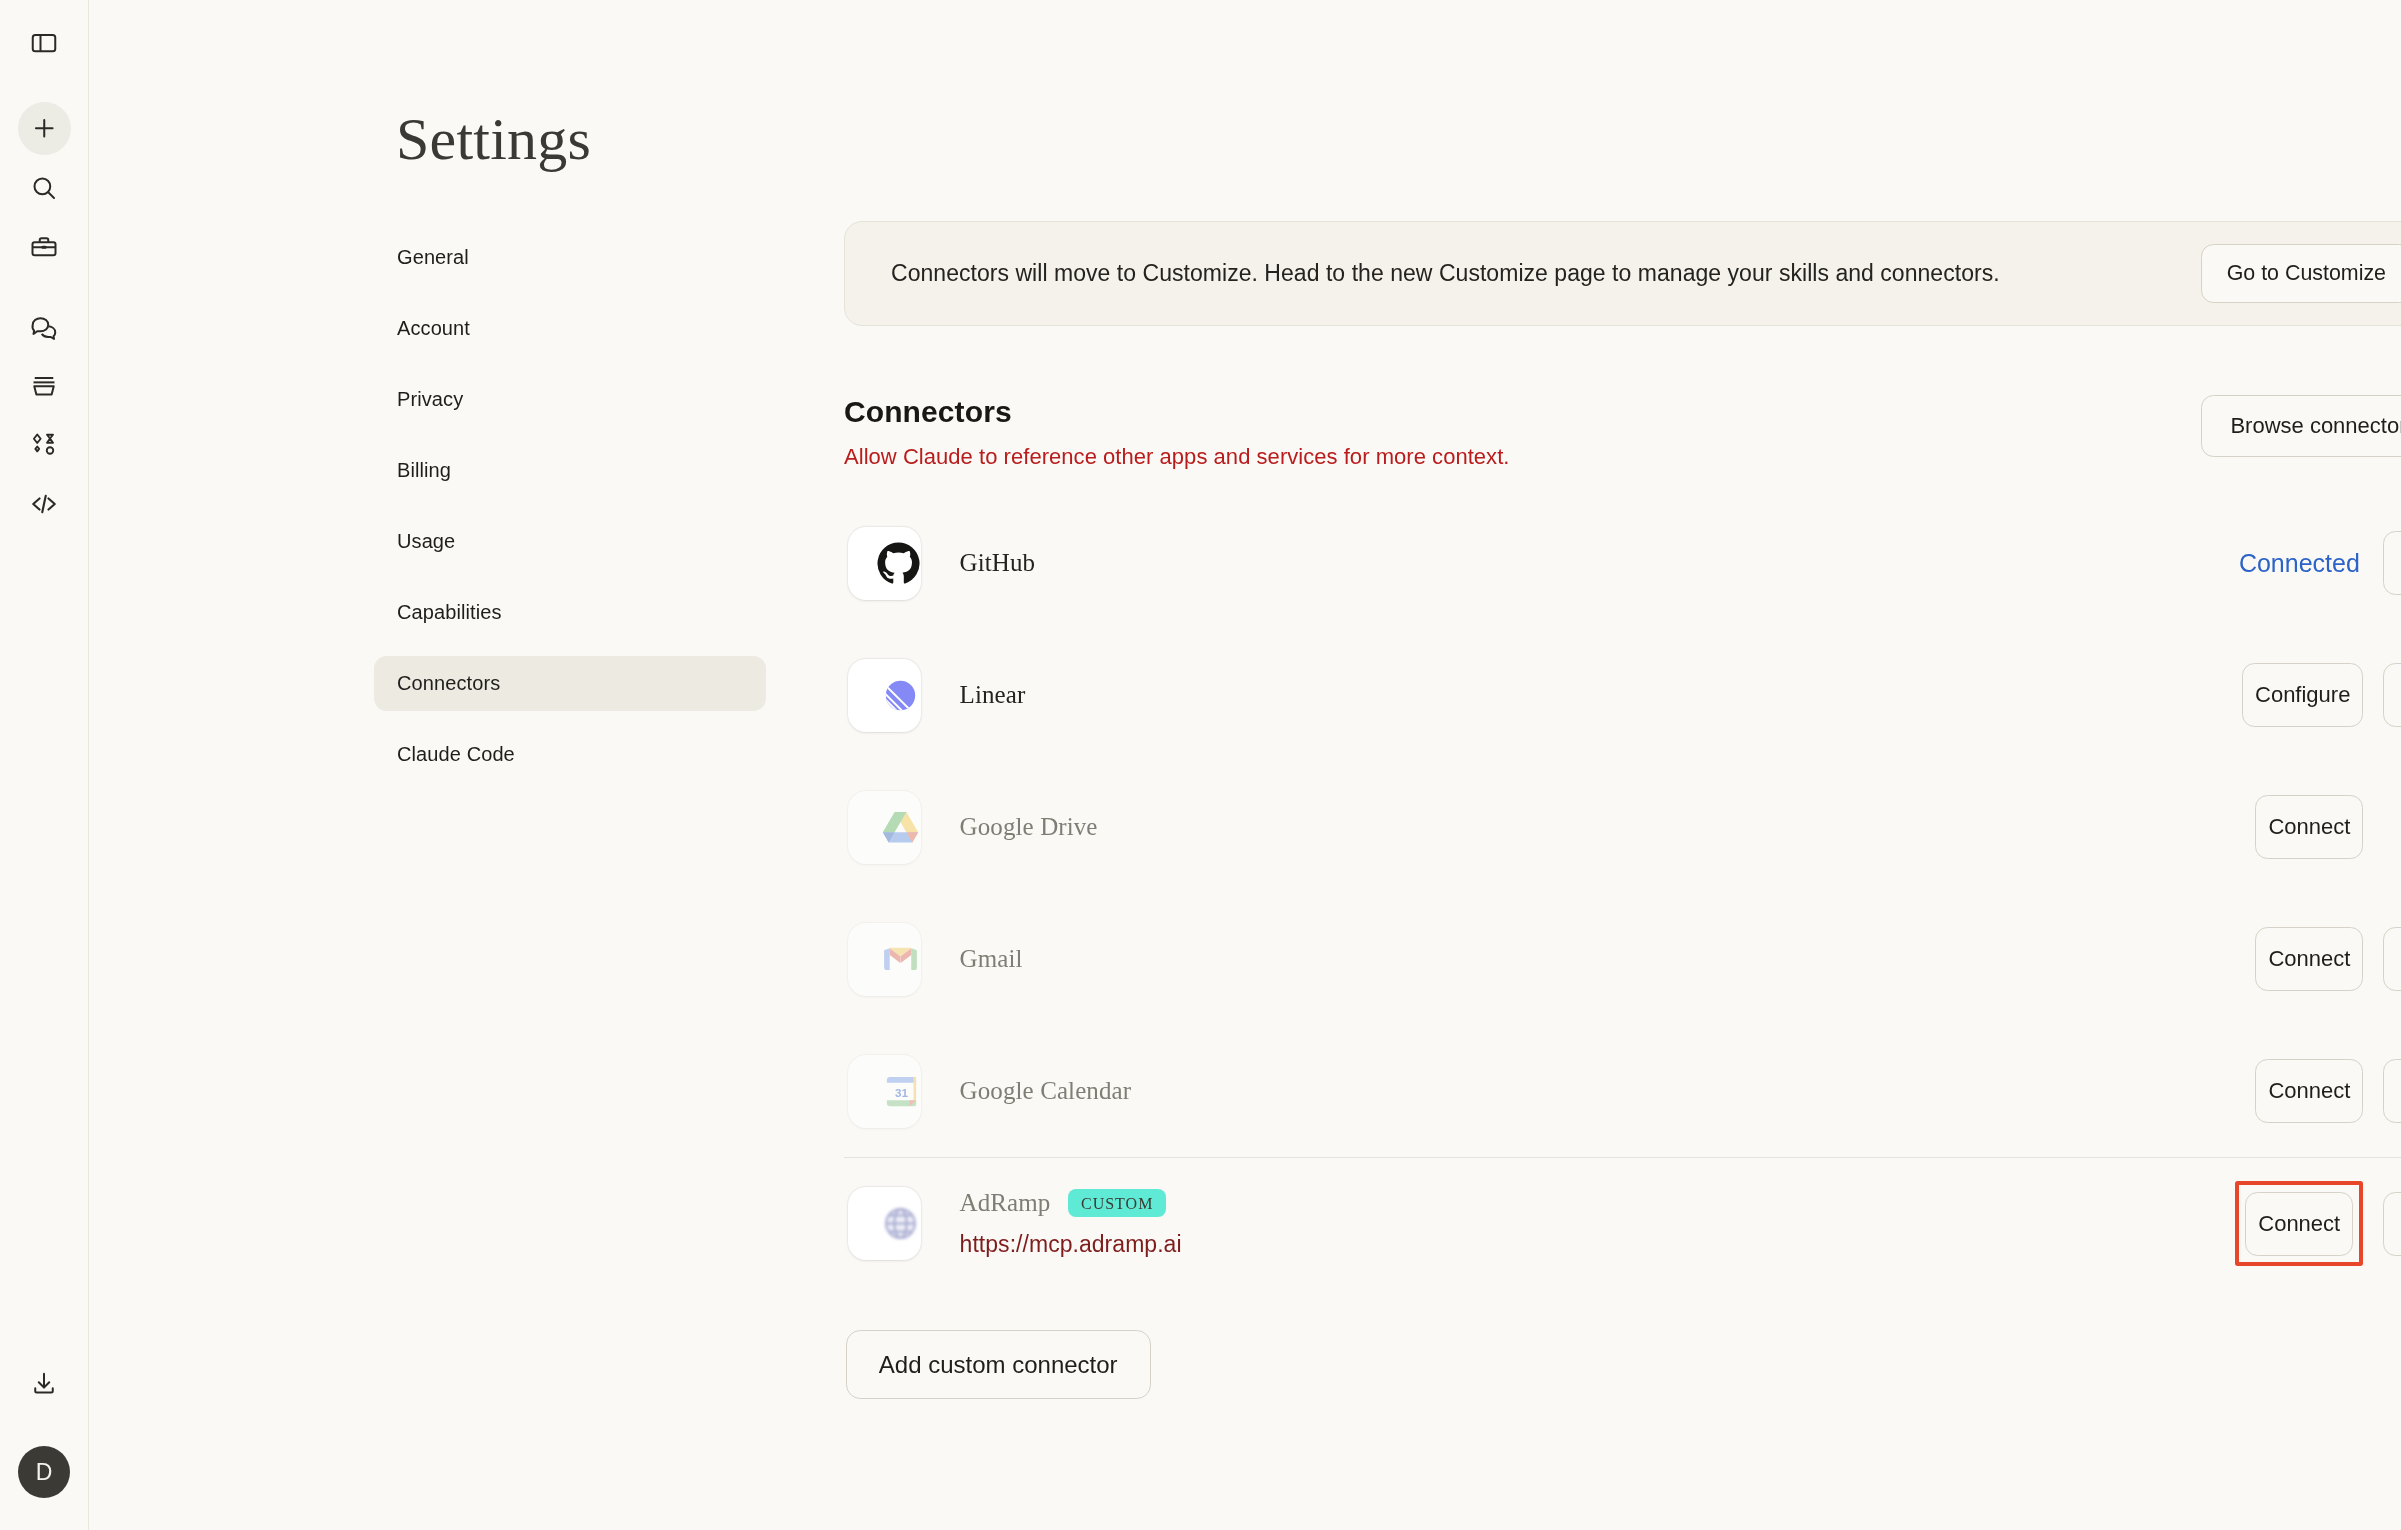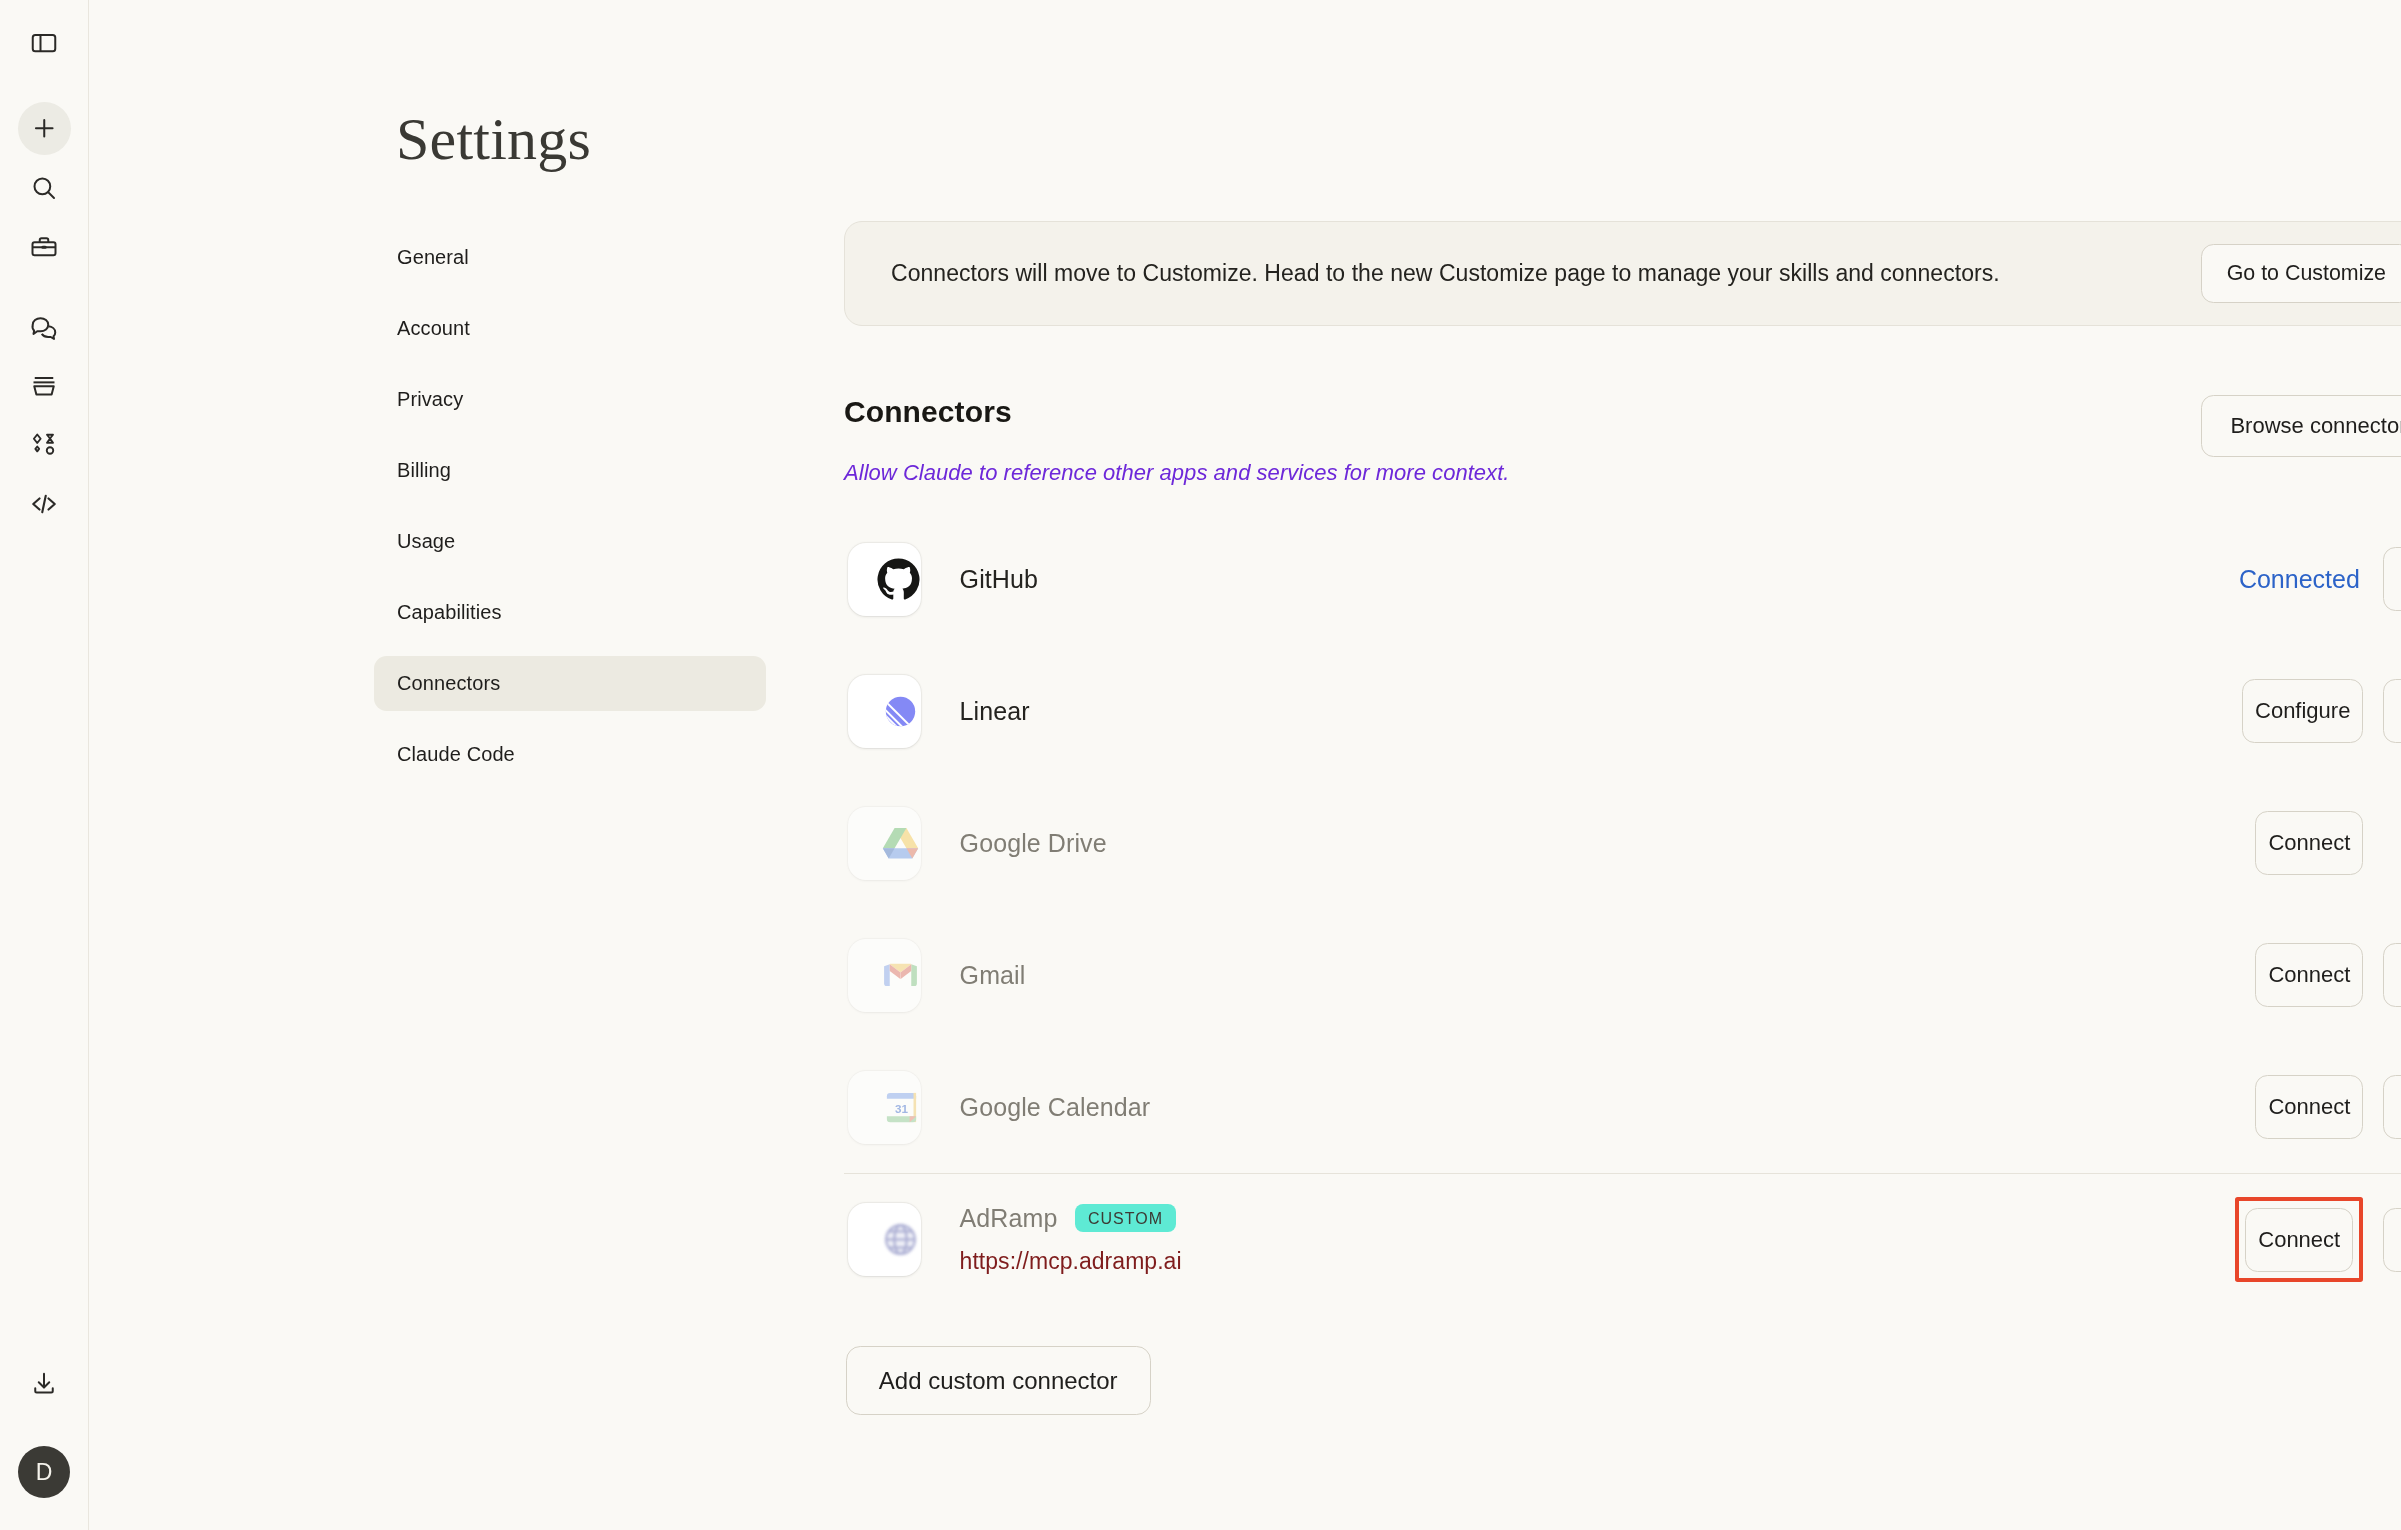--- a/index.html
+++ b/index.html
@@ -175,25 +175,24 @@
   }
 
   .section-title {
     font-size: 30px;
     font-weight: 700;
     color: #191814;
     letter-spacing: 0.1px;
   }
 
   .section-sub {
-    margin-top: 31px;
+    margin-top: 15px;
     font-size: 22px;
-    color: #6d28d9;
+    color: #b91c1c;
     letter-spacing: 0.04px;
-    font-style: italic;
   }
 
   .btn-browse { height: 62px; padding: 0 28.5px; }
 
   
   .rows { margin-top: 27px; }
 
   .row {
     display: flex;
     align-items: center;
@@ -219,22 +218,23 @@
   .icon-card.blurred svg { filter: blur(1.4px); opacity: 0.75; }
 
   .row-main {
     flex: 1 1 auto;
     padding-left: 39px;
     min-width: 0;
   }
 
   .row-name-line {
     display: flex;
-    align-items: flex-start;
+    align-items: flex-end;
     gap: 18px;
+    font-family: Liberation Serif, serif;
   }
 
   .row-name {
     font-size: 25px;
     color: #24231f;
     letter-spacing: 0.1px;
   }
 
   .row-name.muted { color: #807d74; }
 

